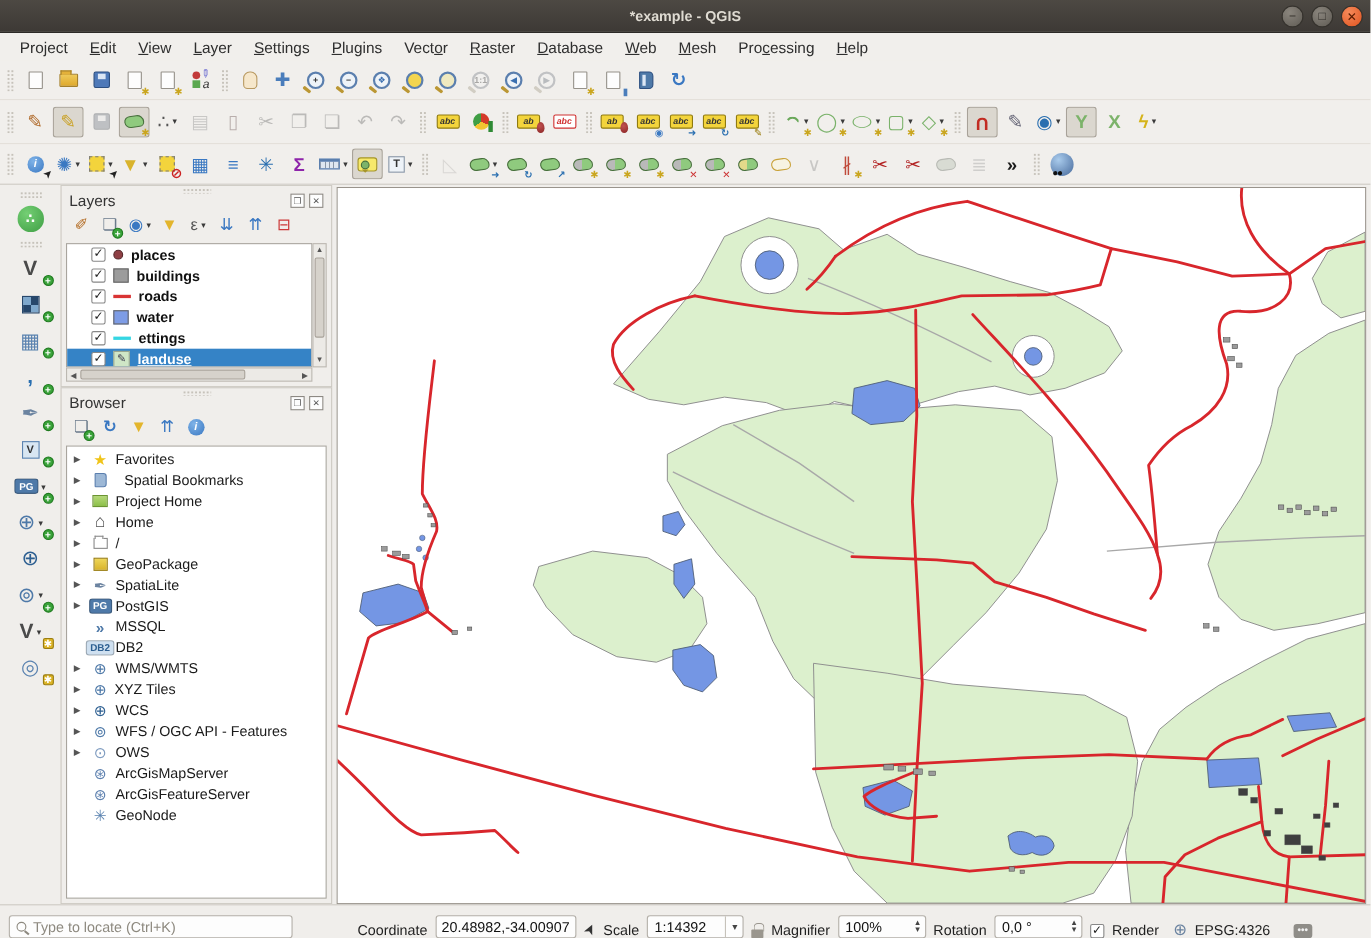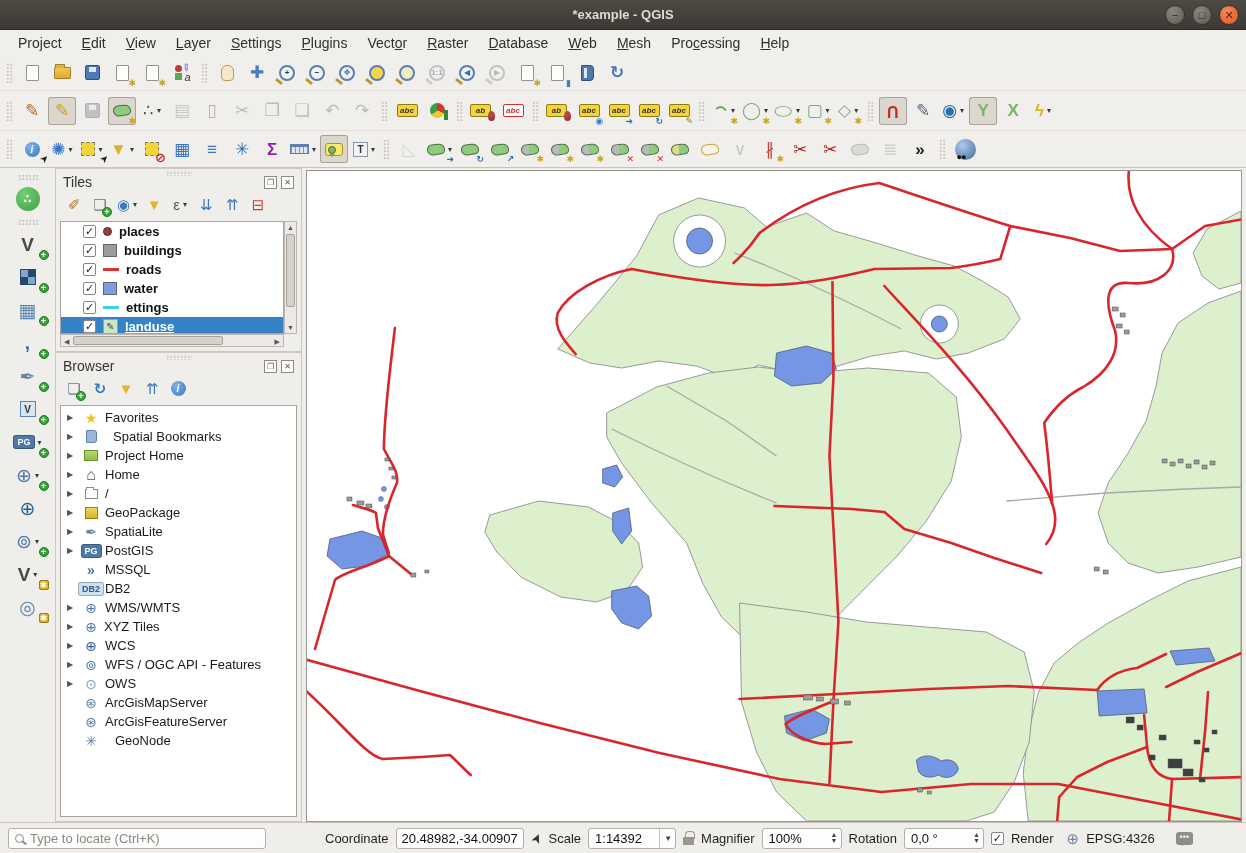--- a/index.html
+++ b/index.html
@@ -160,21 +160,21 @@
   .fow::before { content:""; position:absolute; top:-3px; left:0; width:6px; height:2px; background:#fff; border:1px solid #8a8a8a; border-bottom:none; }
   .fog { width:14px; height:11px; background:linear-gradient(#b5d977,#8cbf4a); border:1px solid #6b9431; position:relative; }
   .gpk { width:13px; height:12px; background:linear-gradient(#eed658,#d9b42c); border:1px solid #9a7d10; }
   .bookm { width:11px; height:13px; background:#9db8d6; border:1px solid #5b7fae; border-radius:1px 3px 3px 1px; }
 
   .mapwrap { position:absolute; left:306px; top:2px; right:4px; bottom:0; background:#fff;
     border:1px solid #99948c; }
   .mapwrap svg { width:100%; height:100%; display:block; }
 
   
-  .sbar { height:31px; display:flex; align-items:center; background:#f0eeeb; border-top:1px solid #c9c4bd;
+  .sbar { height:31px; display:flex; align-items:flex-end; background:#f0eeeb; border-top:1px solid #c9c4bd;
     padding:0 8px; gap:7px; font-size:13px; color:#2a2a2a; }
   .locate { width:258px; height:21px; background:#fdfdfd; border:1px solid #b3afa8; border-radius:3px;
     display:flex; align-items:center; gap:6px; padding:0 6px; color:#8d897f; }
   .mglass { width:9px; height:9px; border:1.5px solid #8d897f; border-radius:50%; position:relative; flex:none; }
   .mglass::after { content:""; position:absolute; width:5px; height:1.5px; background:#8d897f;
     bottom:-2px; right:-4px; transform:rotate(40deg); }
   .slabel { color:#1f1f1f; }
   .sinput { background:#fdfdfd; border:1px solid #b3afa8; border-radius:3px; height:21px;
     display:flex; align-items:center; padding:0 6px; color:#111; }
   .coordv { width:128px; justify-content:center; }
@@ -589,21 +589,21 @@
       </span>
       <span class="lbtn">
         <span class="gl " style="color:#5b83b0">◎</span>
         <b class="bstar">✱</b>
       </span>
     </div>
 
   <div class="panel p-layers">
     <div class="pgrip"></div>
     <div class="ptitle">
-      <span>Tiles</span>
+      <span>Layers</span>
       <span class="pbtns">
         <span class="pbtn">❐</span>
         <span class="pbtn">✕</span>
       </span>
     </div>
     <div class="ptools" id="layertools">
         <span class="tbtn">
           <span class="gl " style="color:#b5702a">✐</span>
         </span>
         <span class="tbtn">
@@ -820,21 +820,21 @@
           <span class="bicon">
             <span class="gl" style="color:#5b7fae">⊛</span>
           </span>
           <span style="margin-left:4px">ArcGisFeatureServer</span>
         </div>
         <div class="brow">
           <span class="barrow"></span>
           <span class="bicon">
             <span class="gl" style="color:#5b83b0">✳</span>
           </span>
-          <span style="margin-left:14px">GeoNode</span>
+          <span style="margin-left:4px">GeoNode</span>
         </div>
       </div>
   </div>
 
   <div class="mapwrap">
     <svg id="mapsvg" viewBox="0 0 935 650" preserveAspectRatio="none">
         <rect x="0" y="0" width="935" height="650" fill="#ffffff"></rect>
         <g>
           <path d="M251,178 L293,130 L330,85 L352,44 L392,27 L438,37 L460,56 L500,42 L528,60 L570,72 L612,85 L648,95 L676,110 L702,126 L714,148 L698,168 L662,182 L630,188 L598,180 L565,185 L528,196 L492,203 L452,194 L425,208 L390,195 L352,190 L315,197 L283,192 Z M367,70 a26,26 0 1 0 52,0 a26,26 0 1 0 -52,0 Z M614,153 a19,19 0 1 0 38,0 a19,19 0 1 0 -38,0 Z" fill="#dcf0cd" stroke="#8f8f8f" stroke-width="0.9" fill-rule="evenodd"></path>
           <path d="M935,40 L901,58 L887,82 L896,105 L913,118 L935,112 Z" fill="#dcf0cd" stroke="#8f8f8f" stroke-width="0.9" fill-rule="evenodd"></path>

